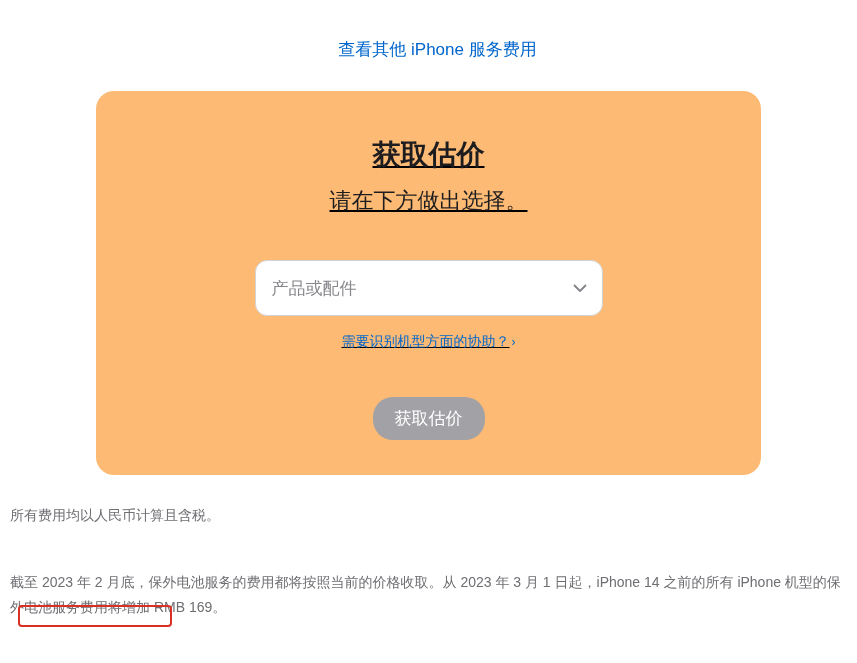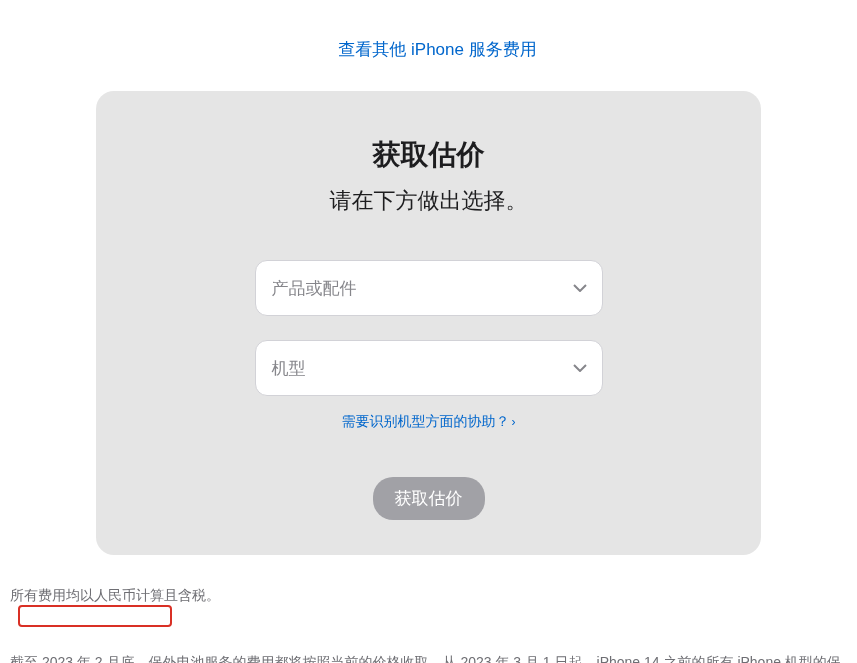--- a/index.html
+++ b/index.html
@@ -19,26 +19,27 @@
       padding-top: 38px;
       padding-bottom: 30px;
       padding-left: 18px;
     }
     .top-link a {
       color: #0066cc;
       text-decoration: none;
       font-size: 17px;
     }
     .estimate-card {
-      background: #e5e5e5;
+      background: #fdba74;
       border-radius: 18px;
       width: 665px;
       margin: 0 auto;
       padding: 45px 40px 35px 40px;
       text-align: center;
+      text-decoration: underline;
     }
     .card-title {
       font-size: 28px;
       font-weight: 600;
       color: #1d1d1f;
       margin-bottom: 12px;
     }
     .card-subtitle {
       font-size: 22px;
       color: #1d1d1f;
@@ -141,28 +142,20 @@
 
   <div class="select-wrap">
     <button class="select-box">产品或配件</button>
     <span class="chevron">
       <svg viewBox="0 0 14 8">
           <path d="M1 1l6 6 6-6"></path>
         </svg>
     </span>
   </div>
 
-  <div class="select-wrap">
-    <button class="select-box">机型</button>
-    <span class="chevron">
-      <svg viewBox="0 0 14 8">
-          <path d="M1 1l6 6 6-6"></path>
-        </svg>
-    </span>
-  </div>
 
   <div class="help-link">
     <a href="#">
       <span>需要识别机型方面的协助？</span><span class="chev-right">›</span>
     </a>
   </div>
 
   <button class="submit-btn">获取估价</button>
 </div>
 

